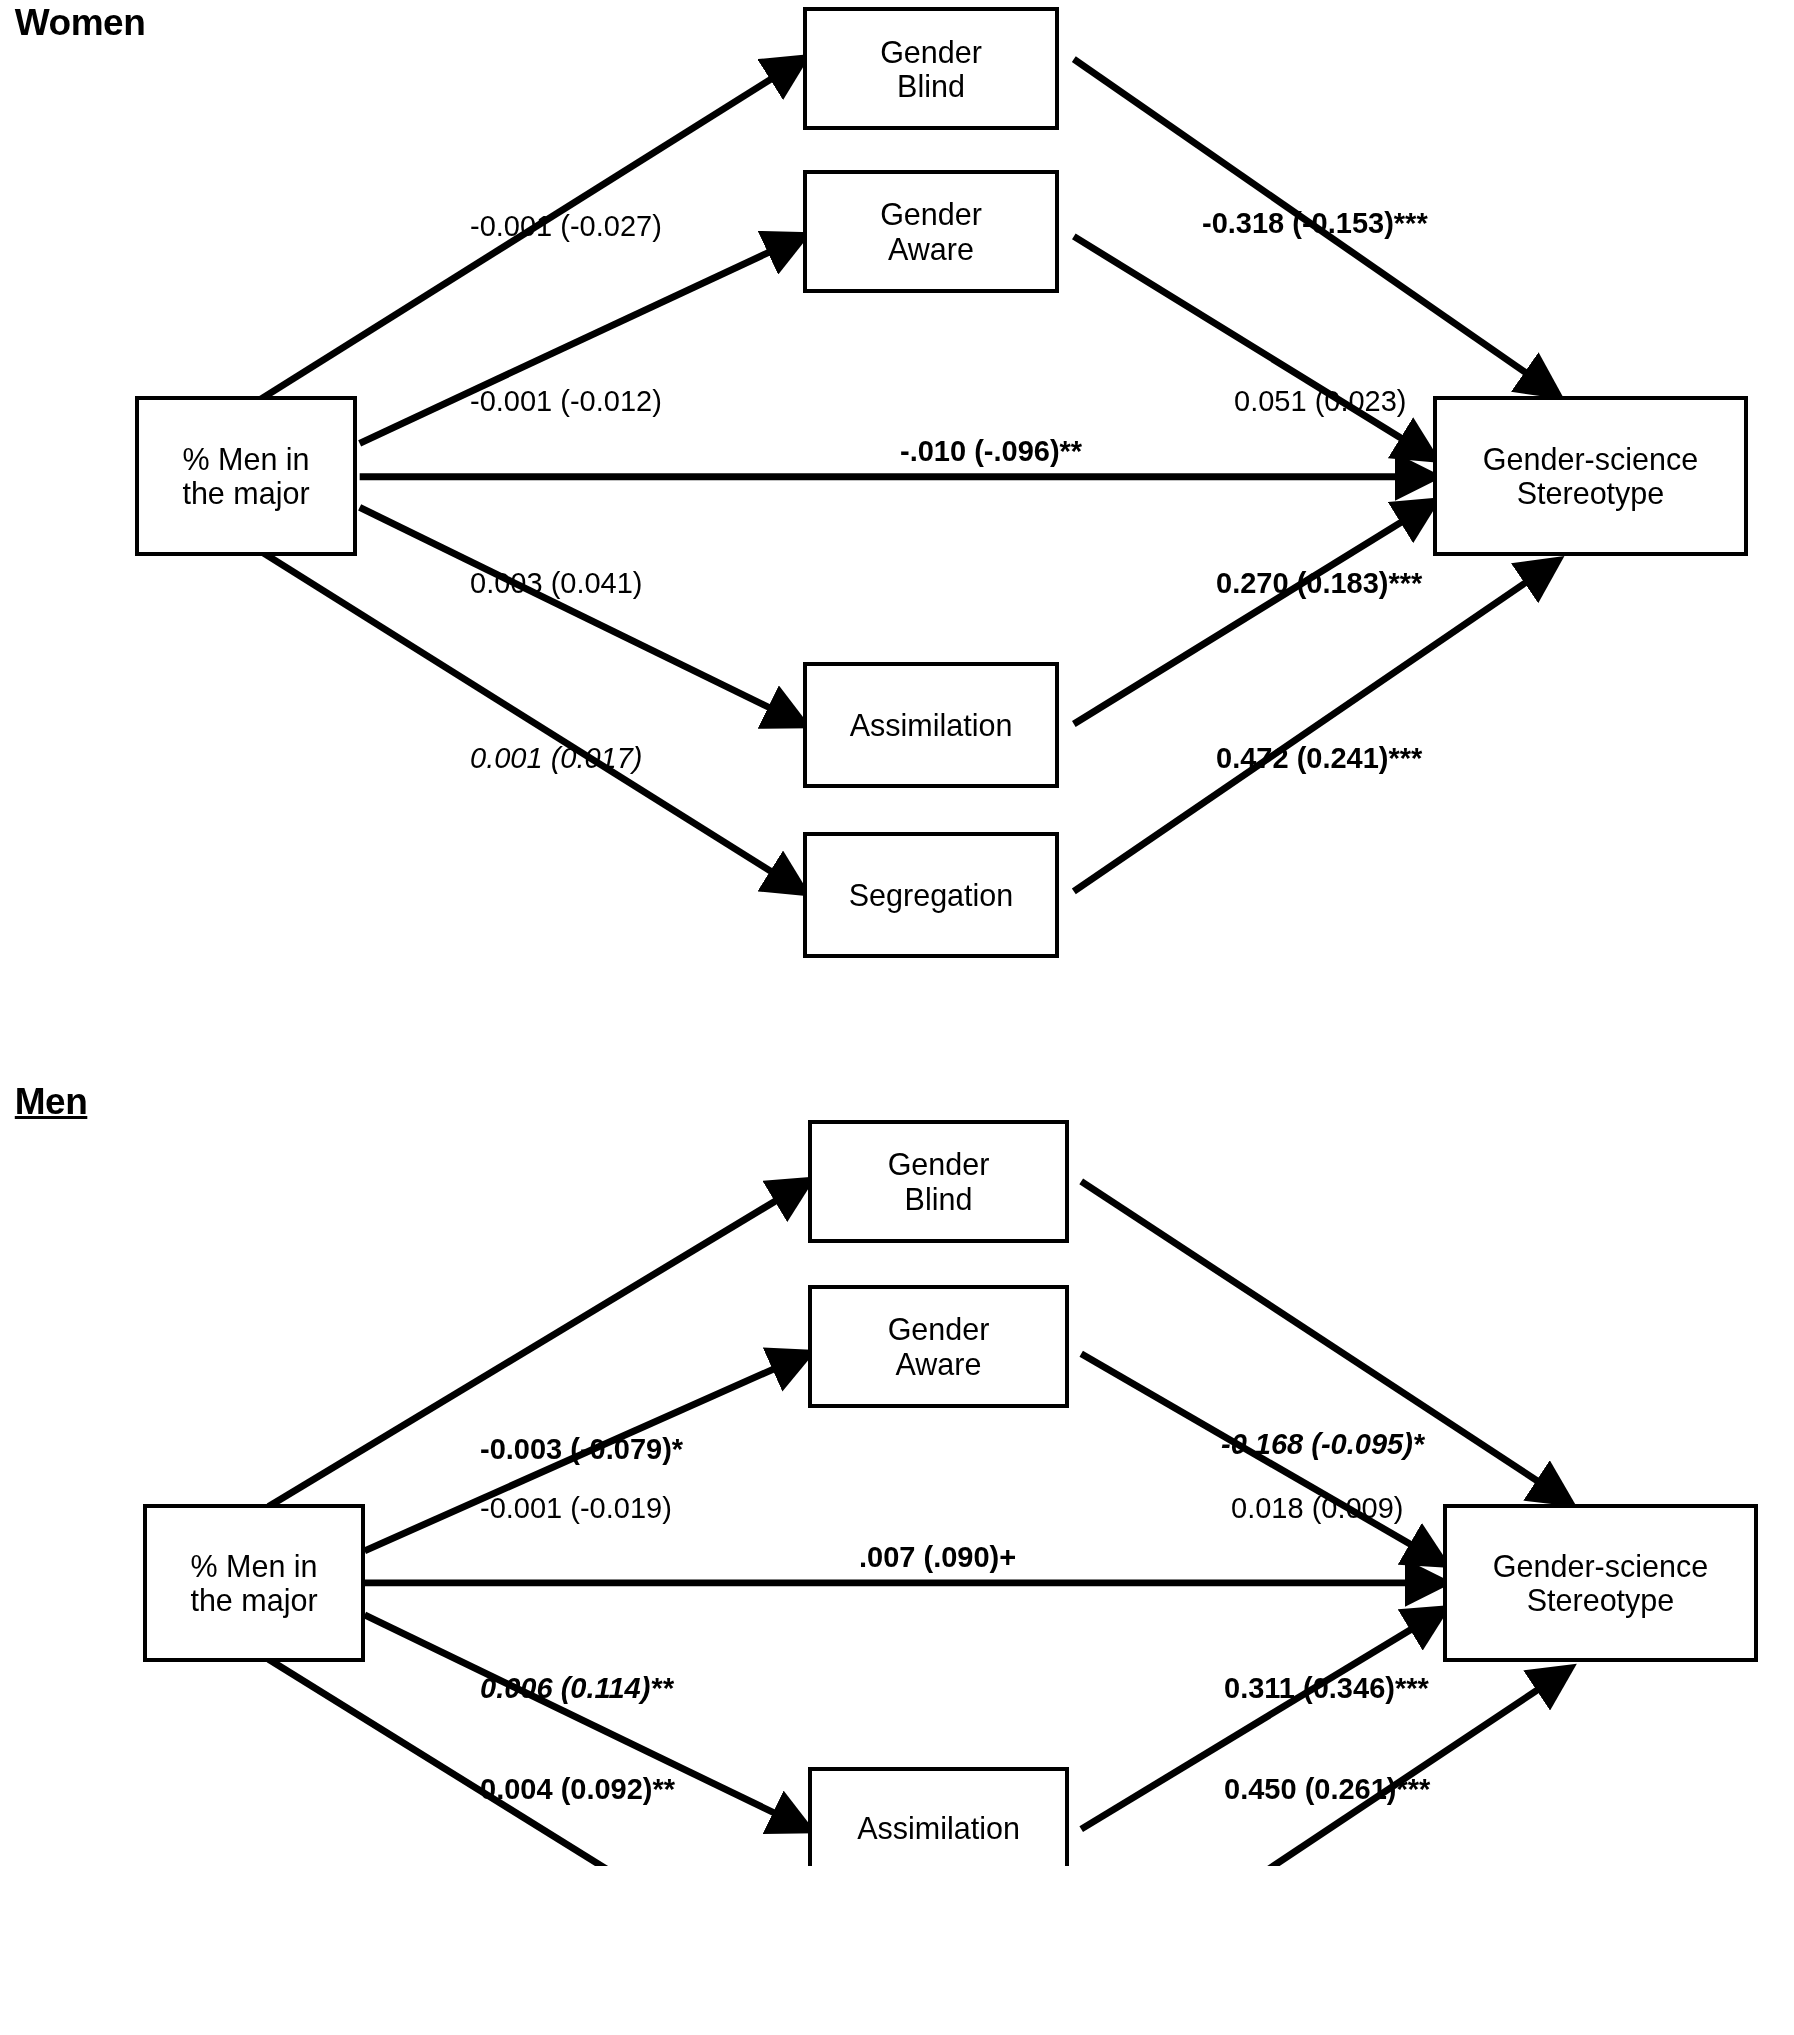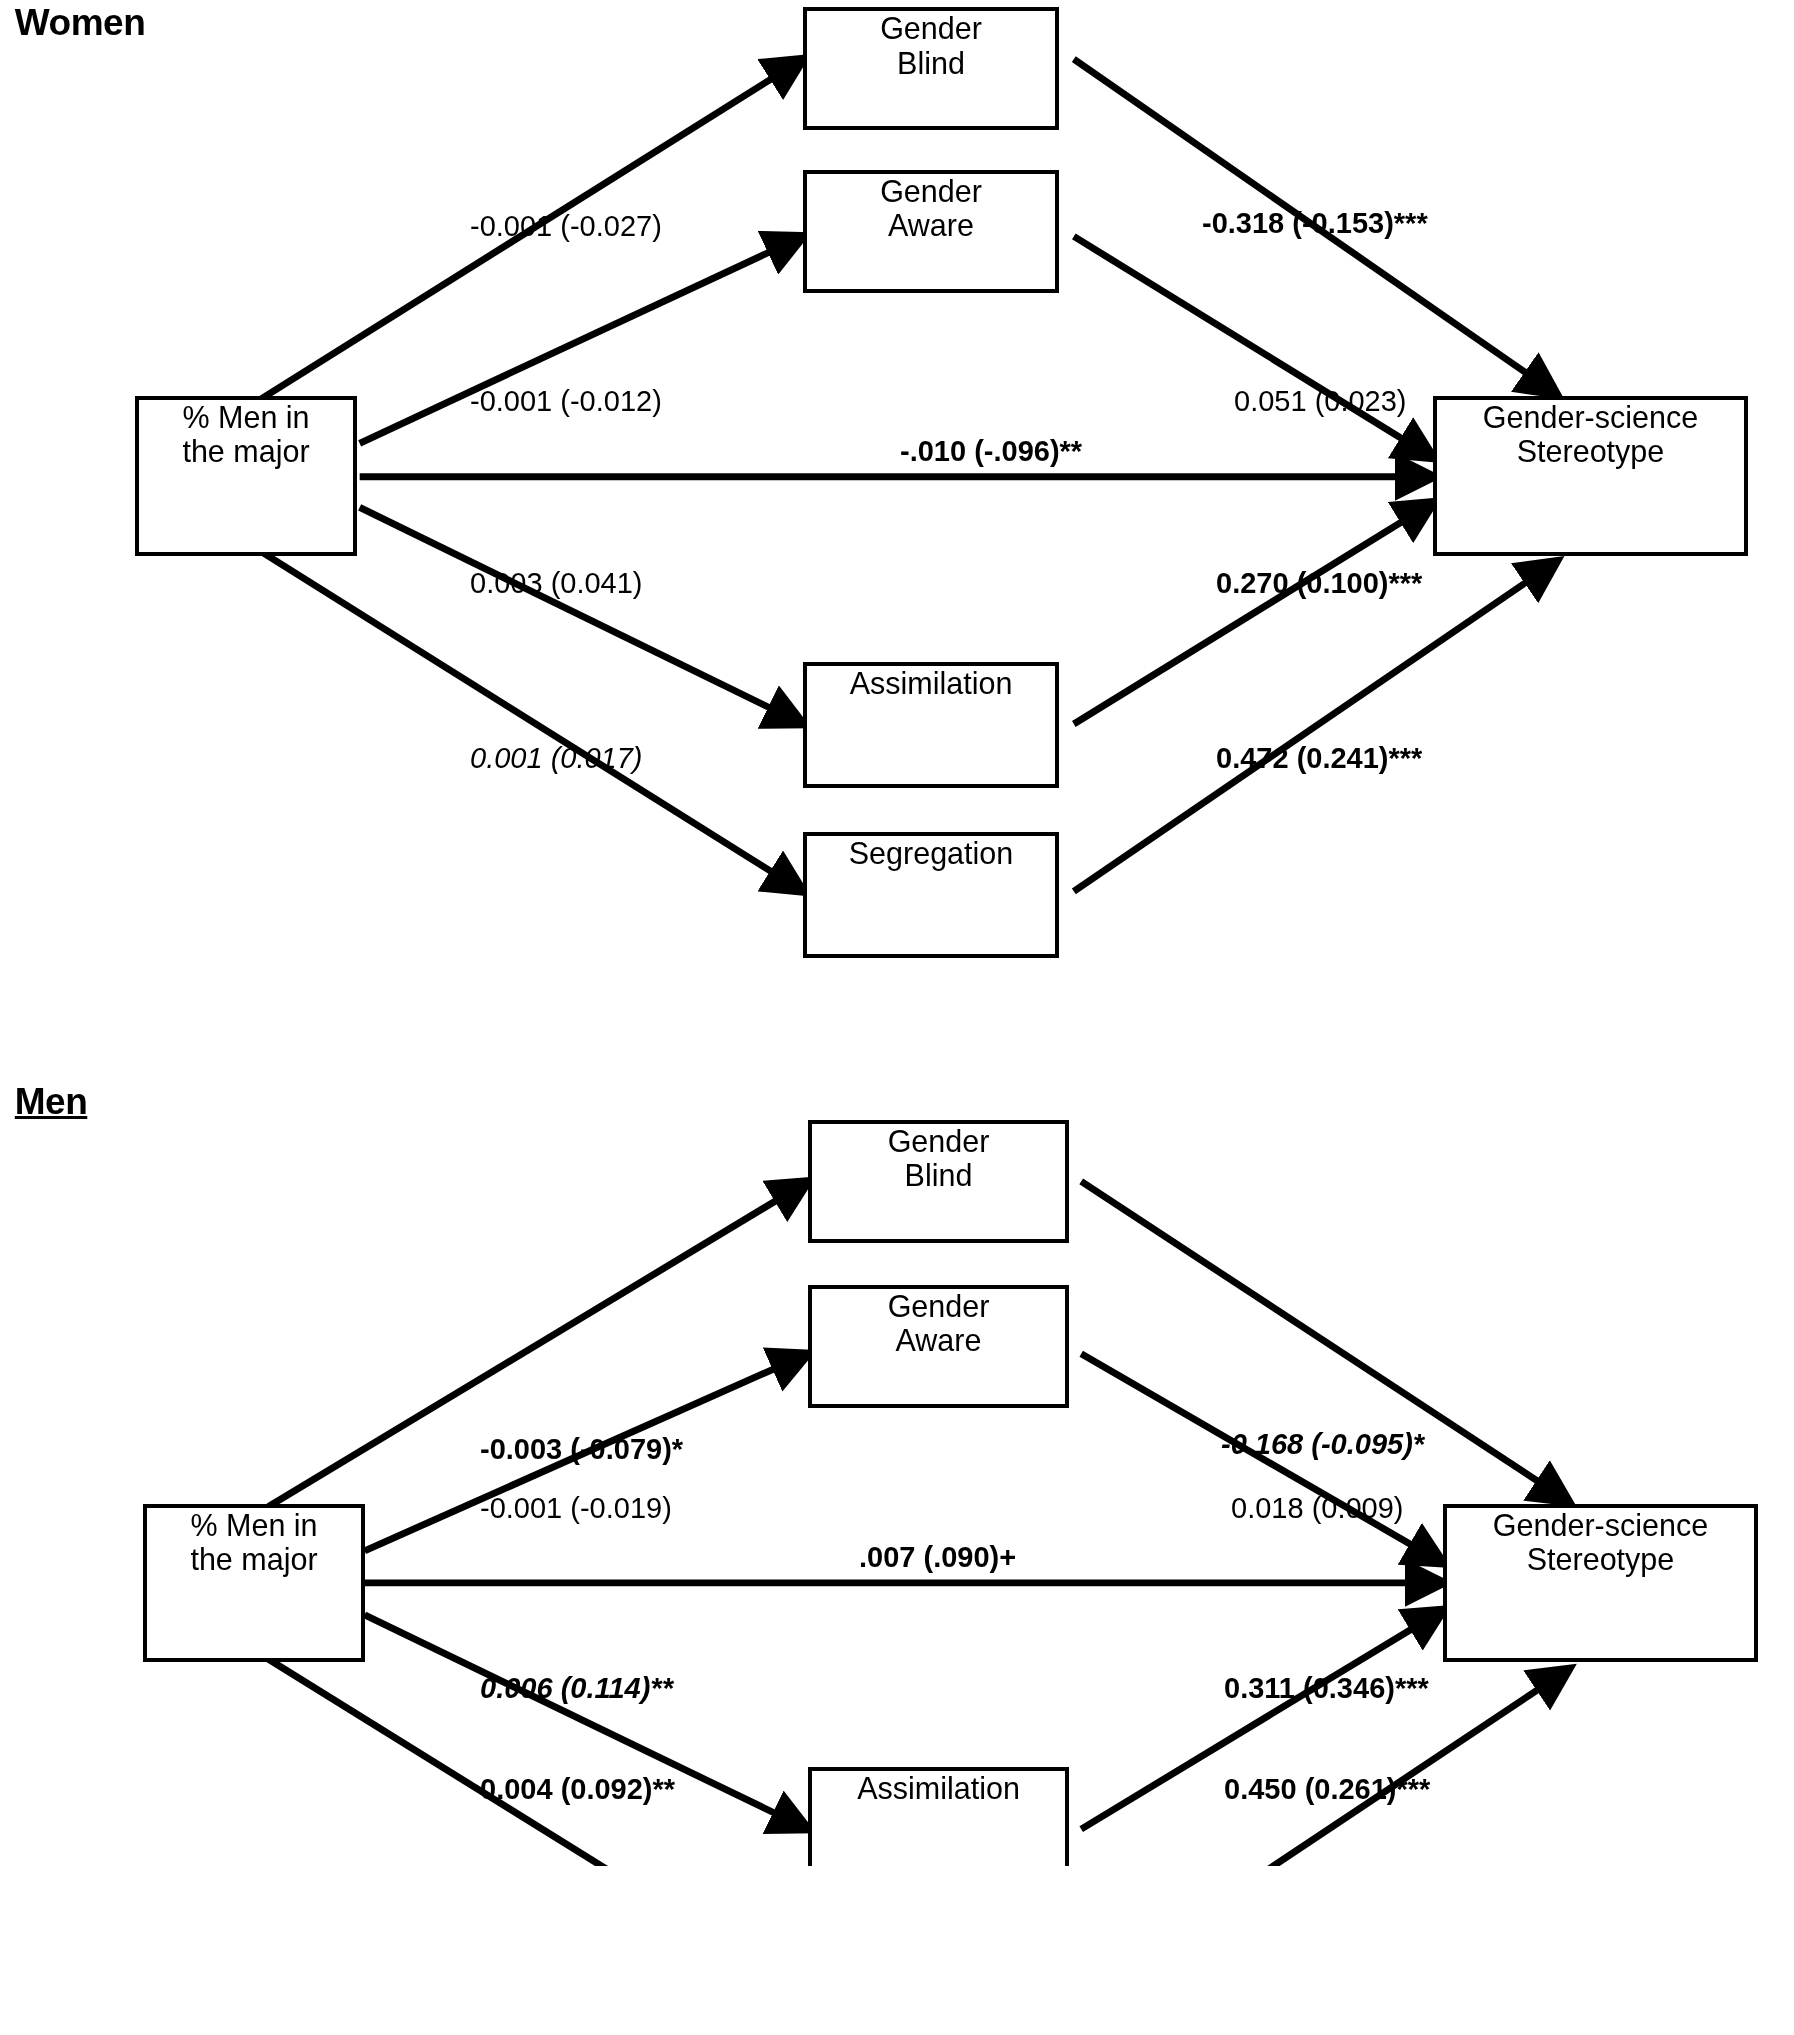--- a/index.html
+++ b/index.html
@@ -37,21 +37,21 @@
   }
   #title-women { left: 14.8px; top: 3.9px; }
   #title-men   { left: 14.8px; top: 69px; text-decoration: underline; }
 
   .node {
     position: absolute;
     box-sizing: border-box;
     border: 4.4px solid #000000;
     background: #ffffff;
     display: flex;
-    align-items: flex-start;
+    align-items: center;
     justify-content: center;
     text-align: center;
     font-size: 30.5px;
     line-height: 1.12;
     z-index: 4;
   }
   .node .node-label { display: block; padding: 0 4.9px; }
 
   .edge-svg {
     position: absolute;
@@ -150,21 +150,21 @@
     <div class="coef" style="left:470px; top:387px;">-0.001 (-0.012)</div>
 
     <div class="coef" style="left:470px; top:569px;">0.003 (0.041)</div>
 
     <div class="coef" style="left:470px; top:744px;font-style:italic;">0.001 (0.017)</div>
 
     <div class="coef bold" style="left:1202px; top:209px;">-0.318 (-0.153)***</div>
 
     <div class="coef" style="left:1234px; top:387px;">0.051 (0.023)</div>
 
-    <div class="coef bold" style="left:1216px; top:569px;">0.270 (0.100)***</div>
+    <div class="coef bold" style="left:1216px; top:569px;">0.270 (0.183)***</div>
 
     <div class="coef bold" style="left:1216px; top:744px;">0.472 (0.241)***</div>
 
     <div class="coef bold" style="left:852px; top:437px;margin-left:48px;">-.010 (-.096)**</div>
   </div>
 
   <div class="panel" id="panel-men">
 
     <div class="panel-title" id="title-men">Men</div>
 

